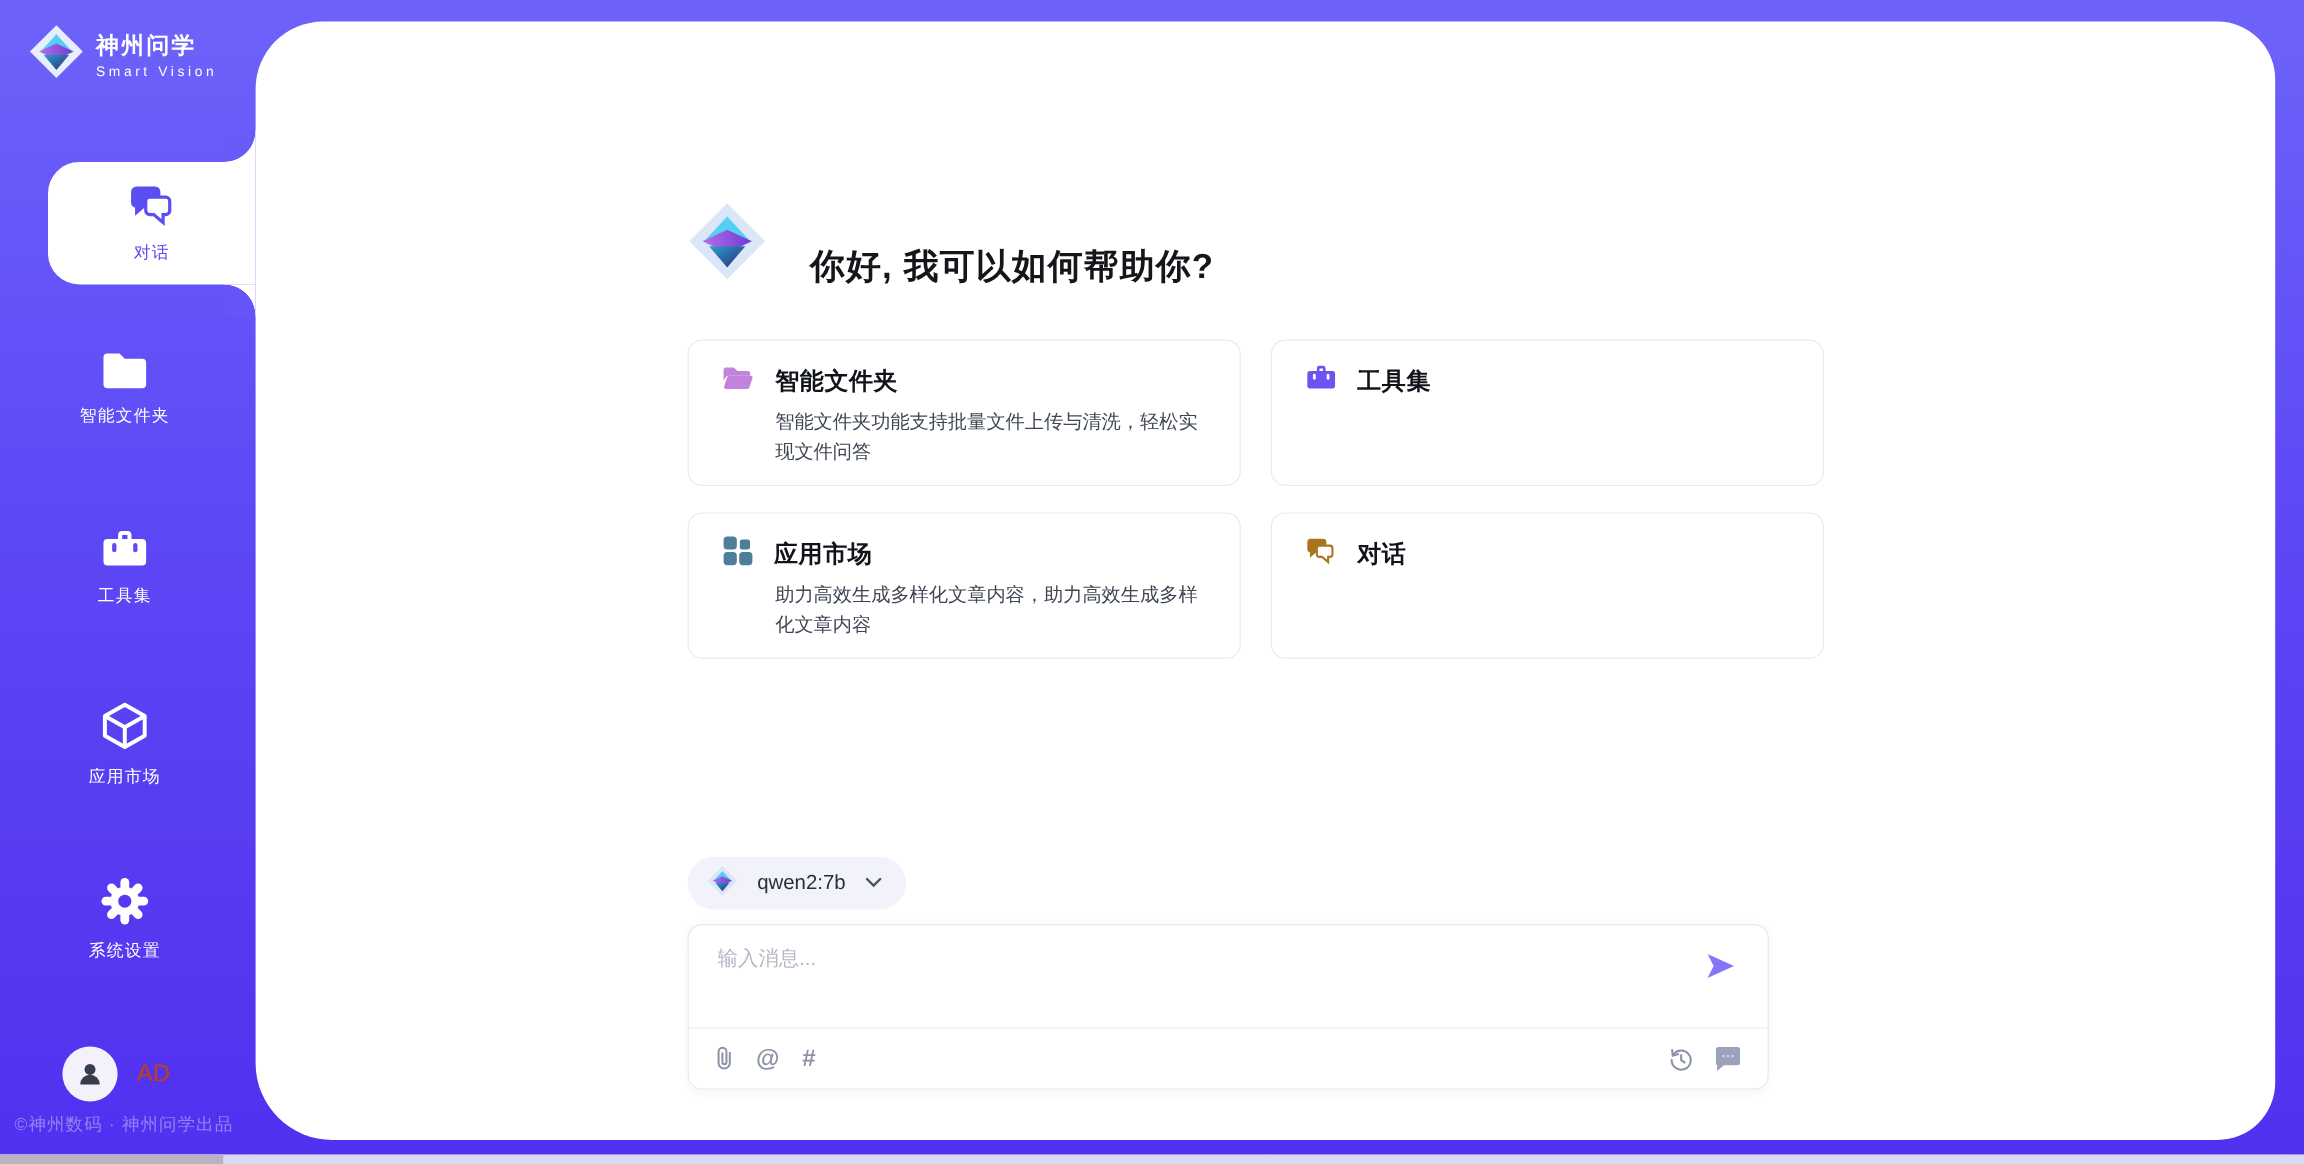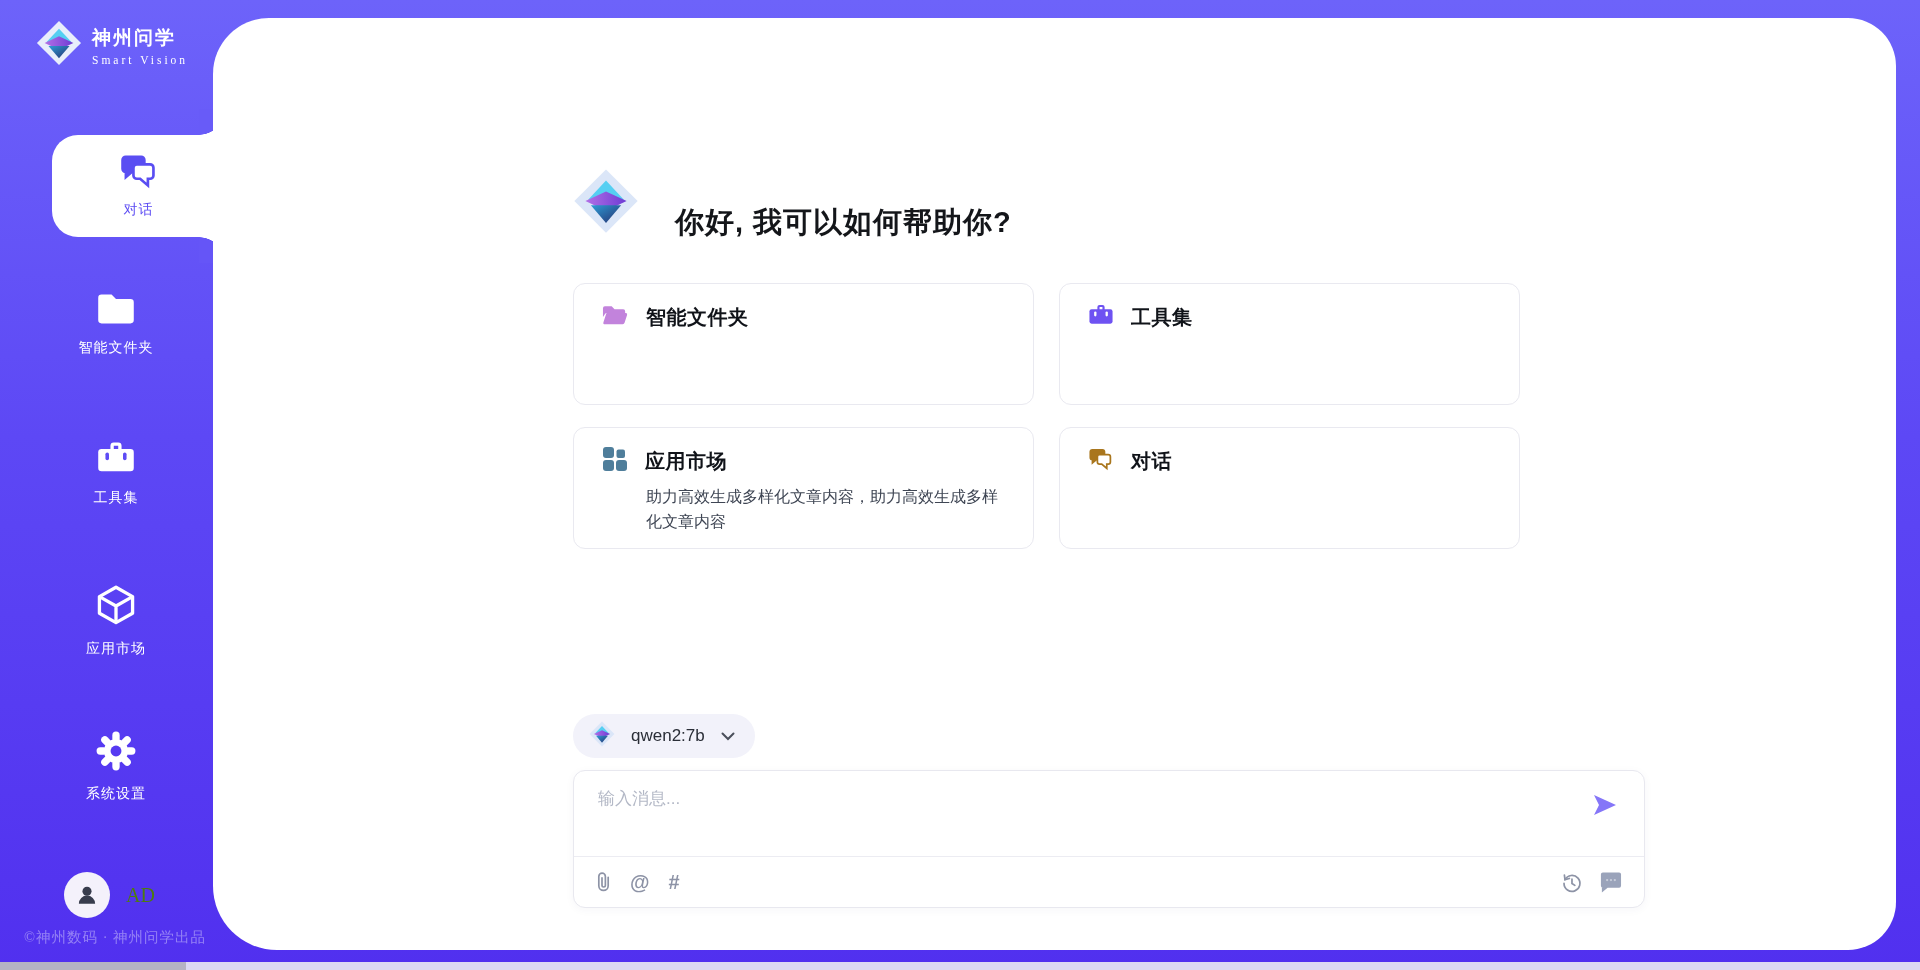--- a/index.html
+++ b/index.html
@@ -11,21 +11,21 @@
   .page { position:relative; width:1920px; height:970px; }
 
   
   .surface {
     position:absolute; left:213px; top:18px; width:1683px; height:932px;
     background:#ffffff;
     border-radius:56px 48px 48px 64px;
   }
 
   
-  .sidebar { position:absolute; left:12px; top:0; width:213px; height:816px;font-family:Liberation Serif, serif; }
+  .sidebar { position:absolute; left:0; top:0; width:213px; height:816px; }
   .brand { position:absolute; left:24px; top:20px; display:flex; align-items:center; gap:10px; }
   .brand-text .brand-name { color:#fff; font-size:19px; font-weight:bold; letter-spacing:2px; }
   .brand-text .brand-sub  { color:#fff; font-size:11.5px; letter-spacing:3px; margin-top:3px; }
 
   .nav-item {
     position:absolute; left:0; width:208px;
     display:flex; flex-direction:column; align-items:center; gap:9px;
     color:#fff; font-size:14px; letter-spacing:1px; cursor:pointer;
   }
   .nav-item .nav-label { color:#fff; }
@@ -36,21 +36,21 @@
     display:flex; flex-direction:column; align-items:center; justify-content:center; gap:8px;
     cursor:pointer;
   }
   .nav-tab .nav-label { color:#5b4bf3; font-size:14px; letter-spacing:1px; }
   .flare { position:absolute; left:187px; width:26px; height:26px; }
   .flare-top    { top:109px; background:radial-gradient(circle at 0 0,   #685bf8 25.5px, #ffffff 26px); }
   .flare-bottom { top:237px; background:radial-gradient(circle at 0 100%,#6555f7 25.5px, #ffffff 26px); }
 
   .user-chip { position:absolute; left:52px; top:872px; display:flex; align-items:center; gap:16px; cursor:pointer; }
   .avatar-circle { width:46px; height:46px; border-radius:50%; background:#f4f1fb; display:flex; align-items:center; justify-content:center; }
-  .user-name { color:#4d7c0f; font-size:20px; }
+  .user-name { color:#c2410c; font-size:20px; }
   .copyright { position:absolute; left:12px; top:928px; color:rgba(255,255,255,0.38); font-size:14.5px; letter-spacing:1px; }
 
   
   .greeting { position:absolute; left:360px; top:145px; display:flex; align-items:center; gap:36px; }
   .greeting-title { font-size:29px; font-weight:bold; color:#14161a; letter-spacing:1px;margin-top:40px; }
 
   
   .cards {
     position:absolute; left:360px; top:265px; width:947px;
     display:grid; grid-template-columns:461px 461px; grid-auto-rows:122px; column-gap:25px; row-gap:22px;
@@ -66,21 +66,21 @@
   
   .model-pill {
     position:absolute; left:360px; top:696px; height:44px;
     display:inline-flex; align-items:center; gap:16px; padding:0 20px 0 16px;
     background:#f2f2fa; border-radius:22px; cursor:pointer;
   }
   .model-name { font-size:17px; color:#2a2e37; }
 
   
   .composer {
-    position:absolute; left:360px; top:752px; width:1072px; height:138px;
+    position:absolute; left:360px; top:752px; width:901px; height:138px;
     background:#fff; border:1px solid #e8e8ef; border-radius:12px;
     box-shadow:0 2px 10px rgba(40,40,90,0.04);
   }
   .composer-input {
     position:absolute; left:24px; top:16px; width:840px; height:60px;
     border:none; outline:none; resize:none; background:transparent;
     font-family:"Liberation Sans","DejaVu Sans",sans-serif;
     font-size:17px; color:#2a2e37;
   }
   .composer-input::placeholder { color:#b3b8c6; }
@@ -228,20 +228,21 @@
       <div class="card">
         <div class="card-head">
           <span>
             <svg width="27" height="22" viewBox="0 0 28 22" fill="#c283dc">
               <path d="M1 4a2 2 0 0 1 2-2h7l3 3h9a2 2 0 0 1 2 2v2H5.2a3 3 0 0 0-2.8 2L1 13V4z"></path>
               <path d="M4.6 9h19.9a1.6 1.6 0 0 1 1.5 2.1l-2.6 8a2 2 0 0 1-1.9 1.4H3a1.6 1.6 0 0 1-1.5-2.1l2.6-8A1.6 1.6 0 0 1 5.6 9z"></path>
             </svg>
           </span>
           <span class="card-title">智能文件夹</span>
         </div>
+        <p class="card-desc">智能文件夹功能支持批量文件上传与清洗，轻松实现文件问答</p>
       </div>
 
       <div class="card">
         <div class="card-head">
           <span>
             <svg width="26" height="24" viewBox="0 0 36 32" fill="#6e52f2">
               <path d="M13 9V5a3 3 0 0 1 3-3h4a3 3 0 0 1 3 3v4h-3V5h-4v4h-3z"></path>
               <rect x="2" y="8" width="32" height="20" rx="3"></rect>
               <rect x="8.5" y="11" width="3.2" height="7" rx="1.6" fill="#ffffff"></rect>
               <rect x="24.3" y="11" width="3.2" height="7" rx="1.6" fill="#ffffff"></rect>

